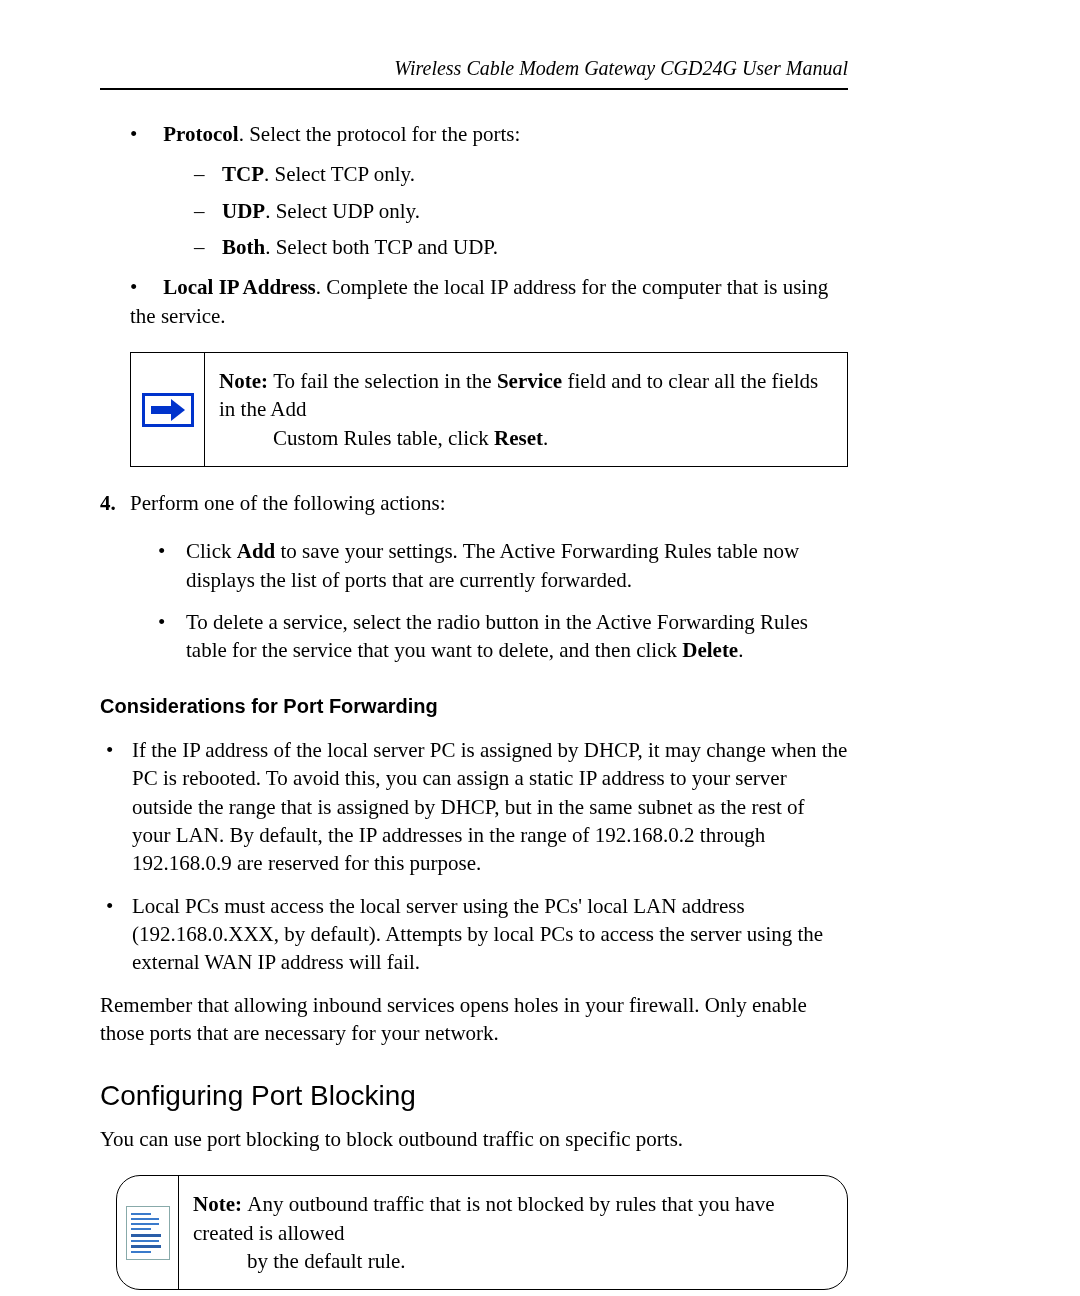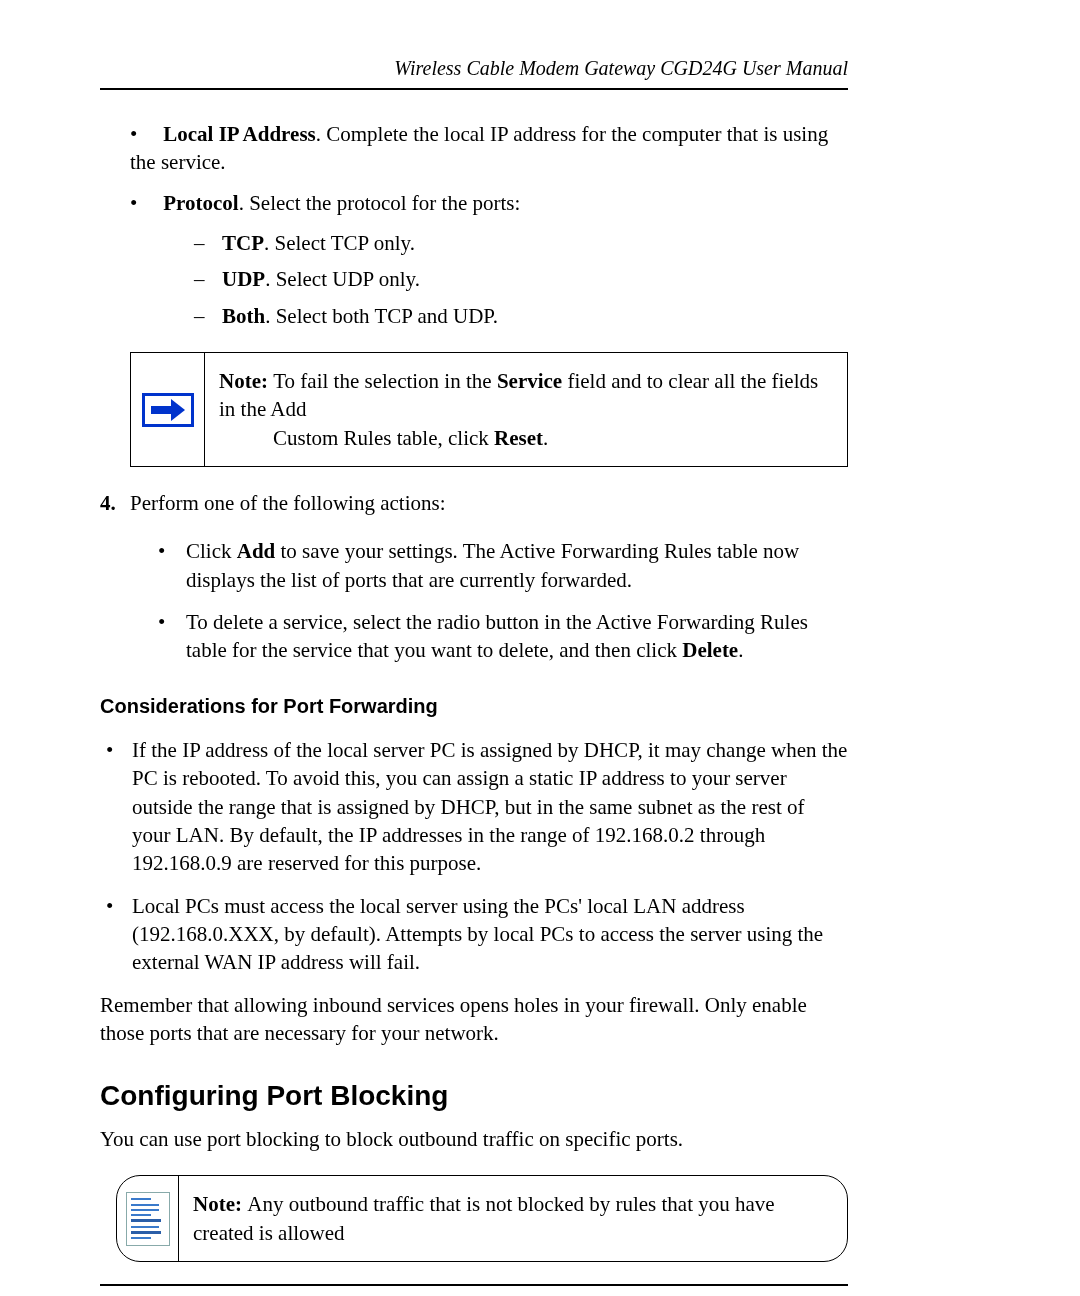--- a/index.html
+++ b/index.html
@@ -117,21 +117,21 @@
   }
 
   ul.plain { list-style: none; margin-left: 0; font-family: Liberation Serif, serif; }
   ul.plain > li { margin-bottom: 14px; position: relative; padding-left: 32px; }
   ul.plain > li::before { content: "•"; position: absolute; left: 6px; }
 
   .para { margin: 10px 0; }
 
   .h2 {
     font-family: Arial, Helvetica, sans-serif;
-    font-weight: bold;
+    font-weight: normal;
     font-size: 28px;
     margin: 30px 0 2px 0;
   }
 
   .note-box.second { margin-left: 16px; border-radius: 24px; }
   .note-box.second .icon-cell { width: 62px; flex: 0 0 62px; padding: 8px 6px; }
 
   .footer {
     display: flex;
     justify-content: space-between;
@@ -151,30 +151,30 @@
 </style>
 </head>
 <body>
 
 <div class="page">
 
   <div class="header-title">Wireless Cable Modem Gateway CGD24G User Manual</div>
   <hr class="hr-top">
 
   <ul class="top">
-    <li>
-      <span class="li-body"><b>Local IP Address</b><span>. Complete the local IP address for the computer that is using the service.</span></span>
-    </li>
     <li>
       <span class="li-body"><b>Protocol</b><span>. Select the protocol for the ports:</span></span>
       <ul class="dash">
         <li><b>TCP</b><span>. Select TCP only.</span></li>
         <li><b>UDP</b><span>. Select UDP only.</span></li>
         <li><b>Both</b><span>. Select both TCP and UDP.</span></li>
       </ul>
+    </li>
+    <li>
+      <span class="li-body"><b>Local IP Address</b><span>. Complete the local IP address for the computer that is using the service.</span></span>
     </li>
   </ul>
 
   <div class="note-box">
     <div class="icon-cell">
       <div class="arrow-icon"></div>
     </div>
     <div class="text-cell">
       <div>
         <b>Note: </b><span>To fail the selection in the </span><b>Service</b><span> field and to clear all the fields in the Add</span>
@@ -222,20 +222,21 @@
         <div class="line bold"></div>
         <div class="line med"></div>
         <div class="line bold"></div>
         <div class="line short"></div>
       </div>
     </div>
     <div class="text-cell">
       <div>
         <b>Note: </b><span>Any outbound traffic that is not blocked by rules that you have created is allowed</span>
       </div>
+      <div class="indent">by the default rule.</div>
     </div>
   </div>
 
   <hr class="hr-bottom">
   <div class="footer">
     <span>Content Filtering and Firewall Rules</span>
     <span>3-7</span>
   </div>
   <div class="version">v1.1, May 2009</div>
 

